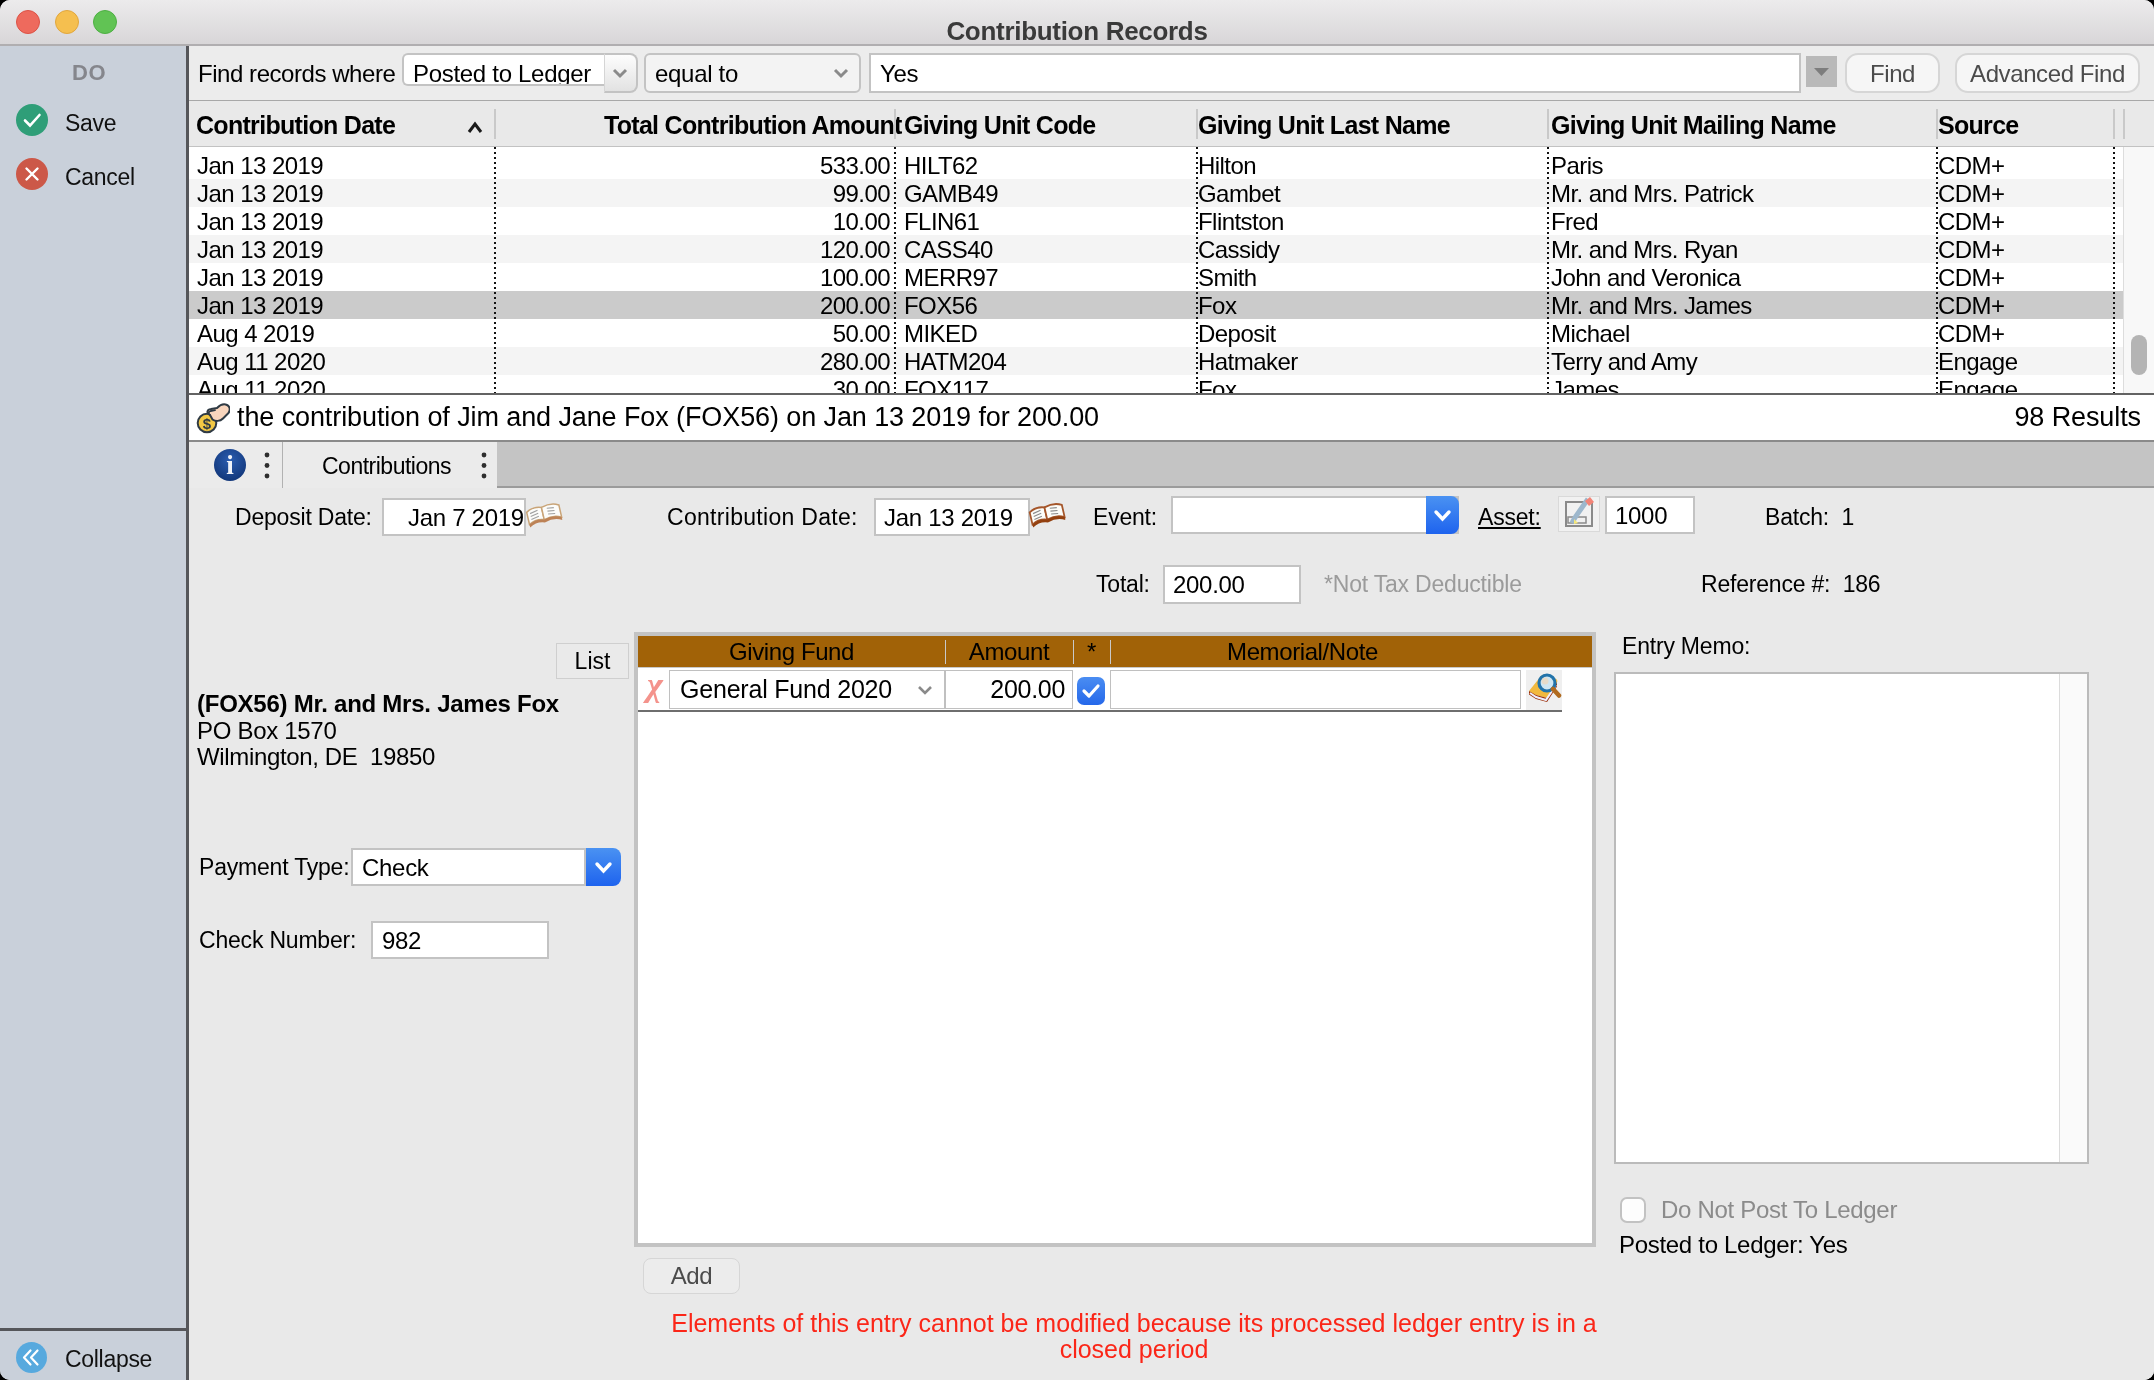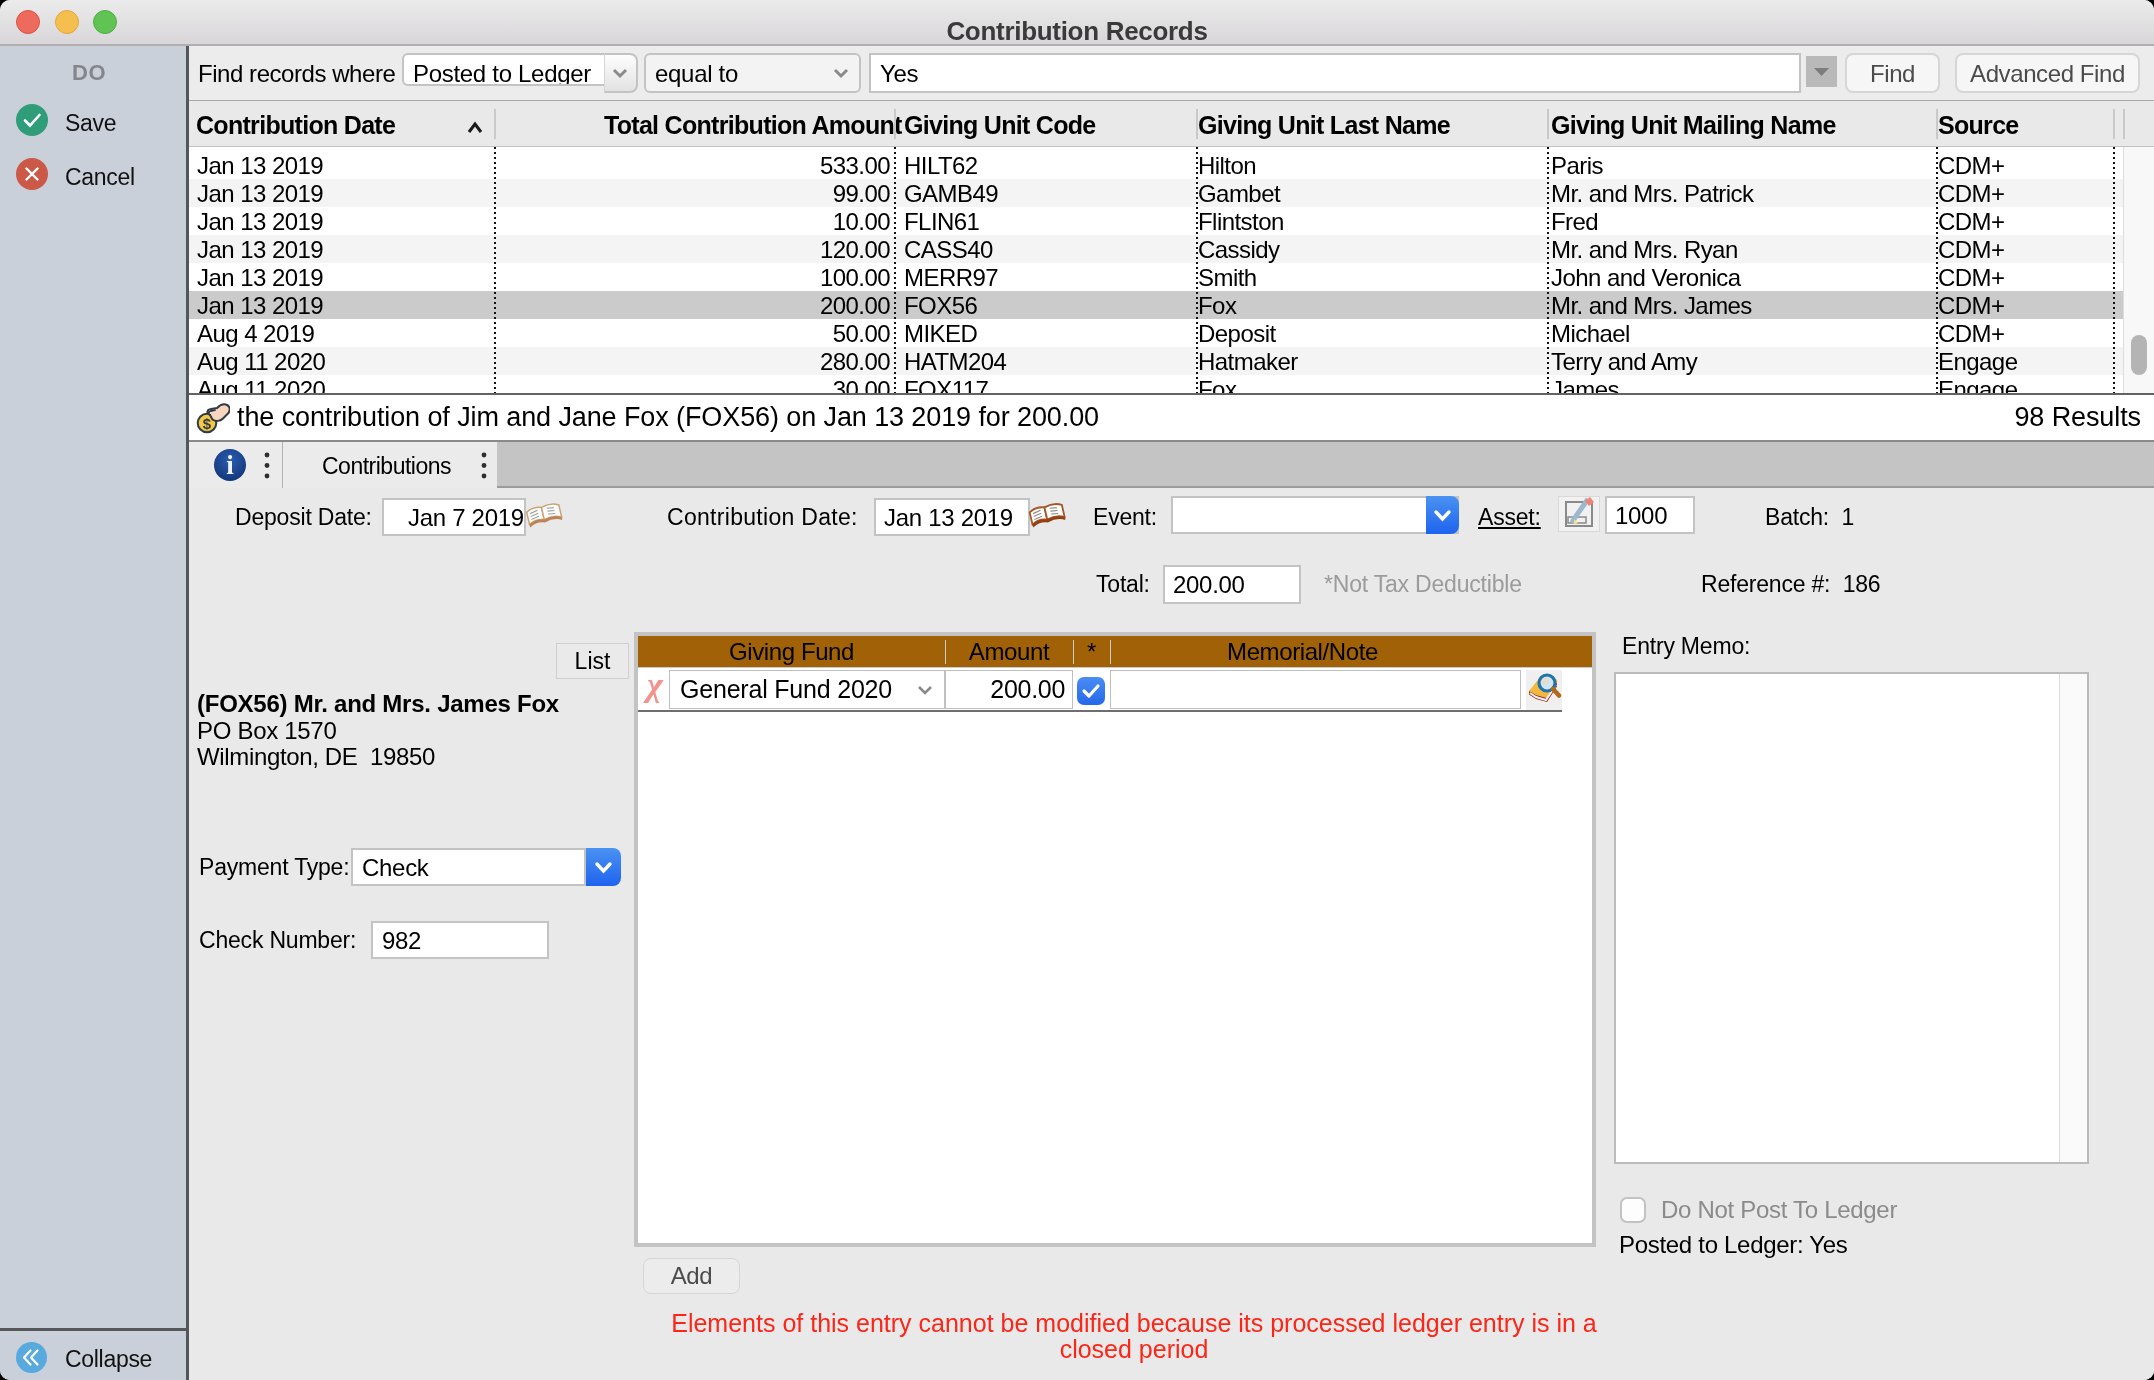--- a/index.html
+++ b/index.html
@@ -19,21 +19,21 @@
     background:#c9d0da;border-right:3px solid #55565a;box-sizing:border-box;}
   .do{position:absolute;left:0;top:60px;width:178px;text-align:center;
     font-size:22px;font-weight:700;color:#85868c;letter-spacing:0.5px;}
   .sideitem{position:absolute;font-size:23px;letter-spacing:-0.3px;color:#111;line-height:28px;}
   .sidesep{position:absolute;left:0;top:1328px;width:186px;height:3px;background:#55565a;}
   
   .main{position:absolute;left:189px;top:46px;width:1965px;height:1334px;background:#e9e9e9;font-size:24px;}
   .findbar{position:absolute;left:0;top:0;width:1965px;height:55px;background:#ececec;border-bottom:1px solid #a8a8a8;box-sizing:border-box;}
   .fld{position:absolute;background:#fff;border:2px solid #c3c3c3;box-sizing:border-box;
        font-size:24px;letter-spacing:-0.3px;white-space:nowrap;overflow:hidden;}
-  .btn{position:absolute;background:#f6f6f6;border:2px solid #d6d6d6;border-radius:8px;
+  .btn{position:absolute;background:#f6f6f6;border:2px solid #d6d6d6;border-radius:13px;
        box-sizing:border-box;text-align:center;color:#4b4b4b;font-size:24px;letter-spacing:-0.4px;}
   
   .thead{position:absolute;left:0;top:55px;width:1965px;height:46px;background:#e9e9e9;
      border-bottom:1px solid #c2c2c2;box-sizing:border-box;}
   .th{position:absolute;top:0;height:46px;line-height:48px;font-weight:700;font-size:25px;letter-spacing:-0.7px;white-space:nowrap;}
   .hsep{position:absolute;top:8px;height:30px;width:2px;background:#c9c9c9;}
   .tbody{position:absolute;left:0;top:101px;width:1965px;height:246px;background:#fff;overflow:hidden;}
   .row{position:absolute;left:0;width:1965px;height:28px;font-size:24px;letter-spacing:-0.55px;white-space:nowrap;}
   .cell{position:absolute;top:0;height:28px;line-height:30px;}
   .dot{position:absolute;top:0;width:2px;height:246px;

